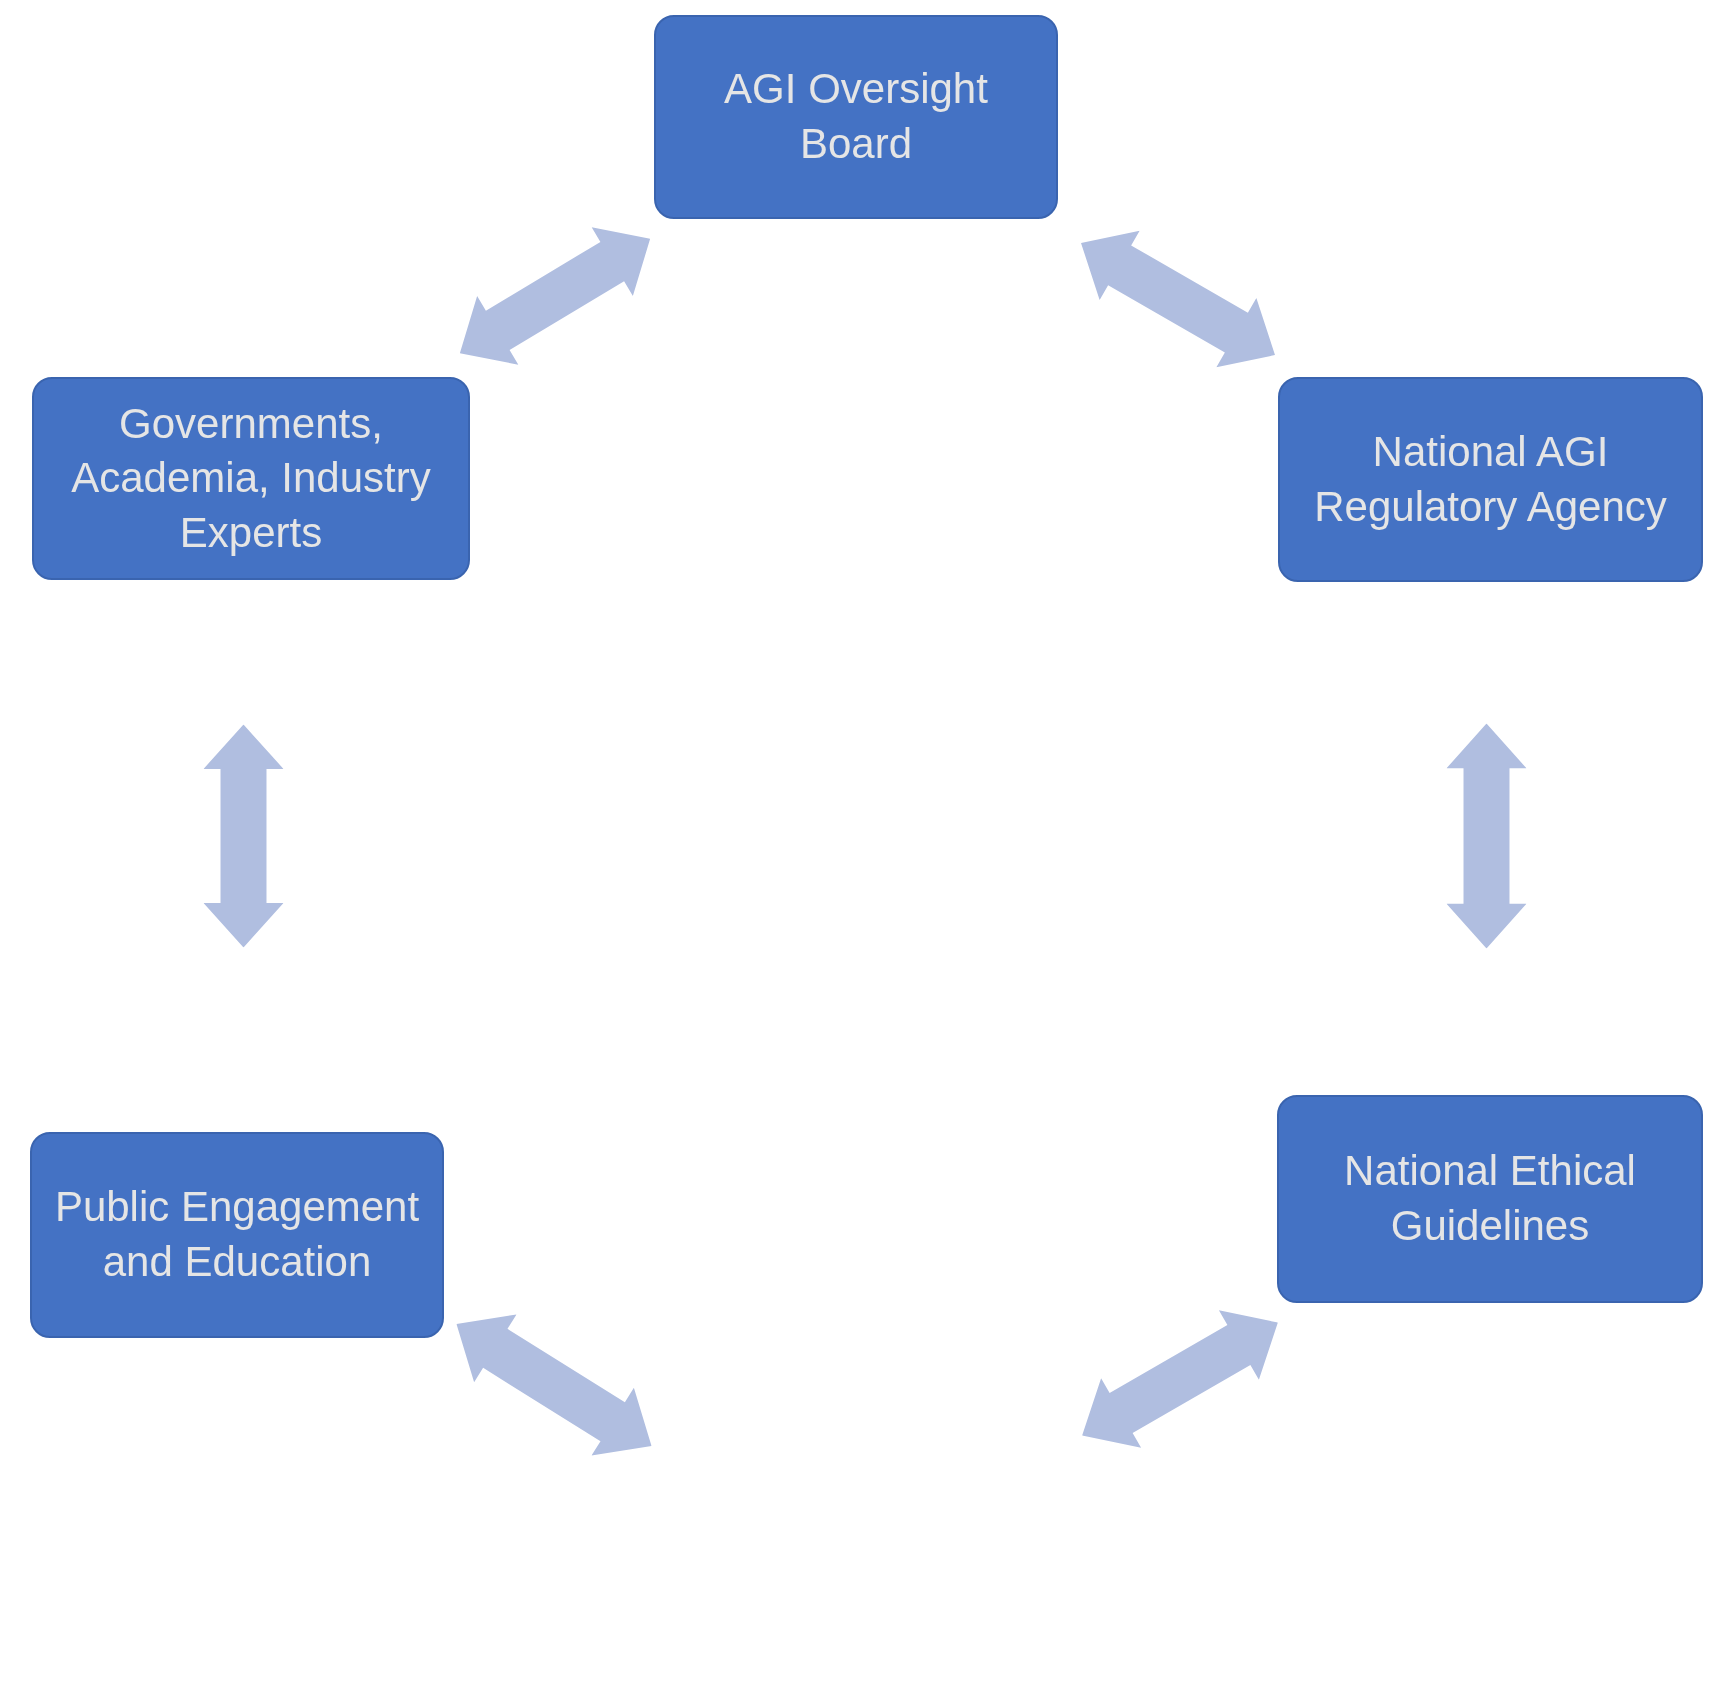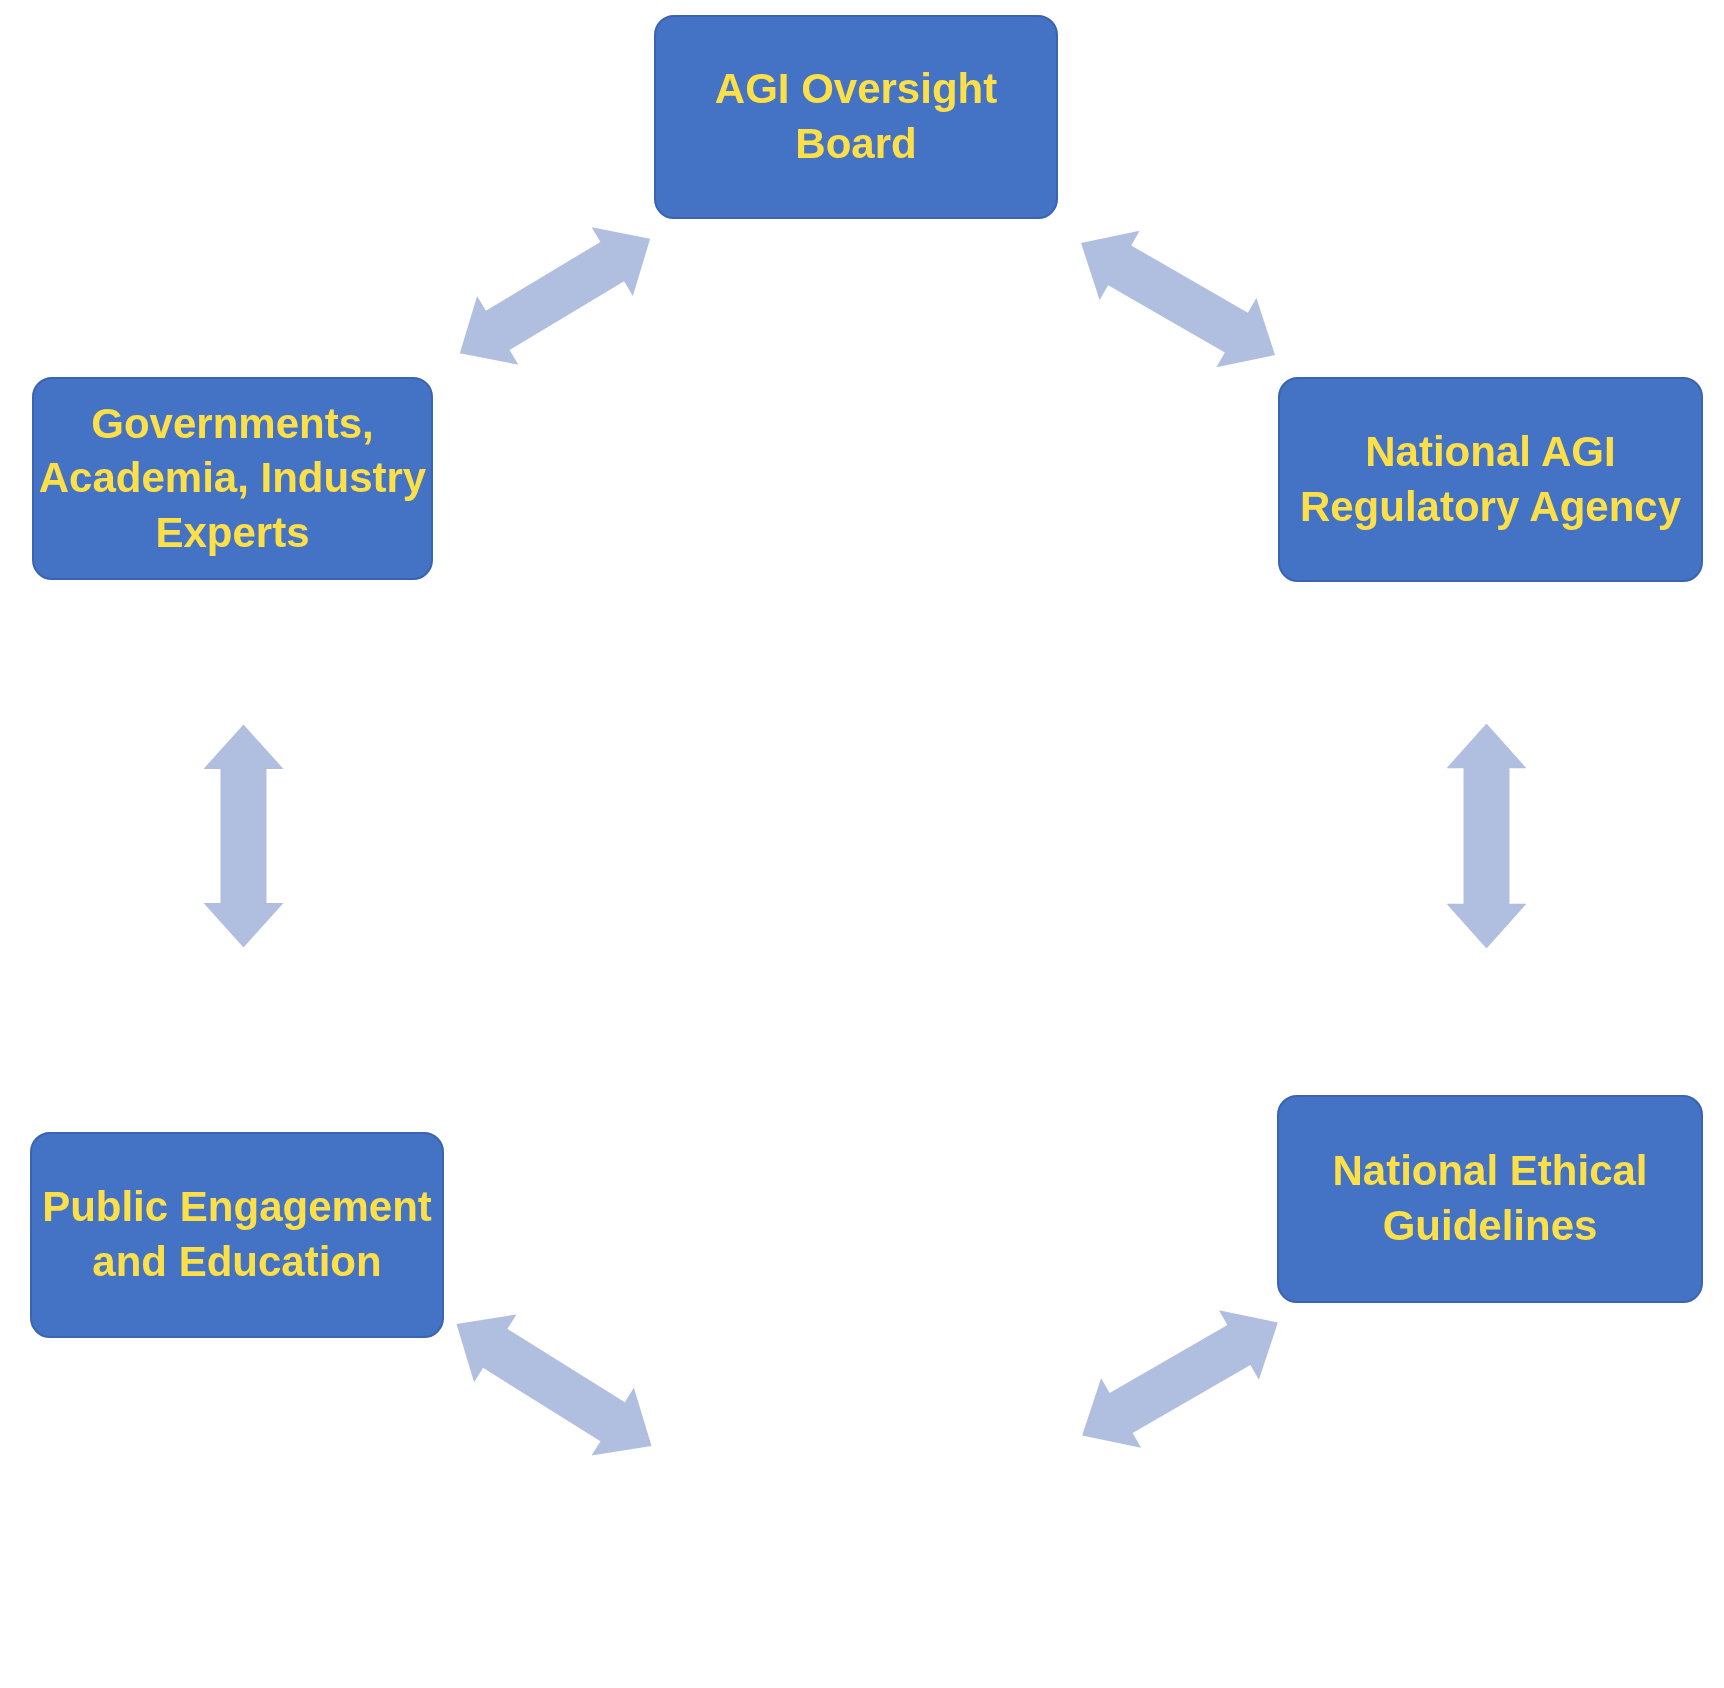--- a/index.html
+++ b/index.html
@@ -20,24 +20,24 @@
     background: #4472C4;
     border: 2px solid #3A64AF;
     border-radius: 20px;
     box-sizing: border-box;
     display: flex;
     align-items: center;
     justify-content: center;
     text-align: center;
   }
   .node-label {
-    color: #fde047;
+    color: #e5e5e5;
     font-size: 42px;
     line-height: 1.3;
-    font-weight: 700;
+    font-weight: 400;
     letter-spacing: 0px;
   }
   .arrow {
     position: absolute;
     height: 80px;
   }
   .arrow svg {
     display: block;
     width: 100%;
     height: 100%;
@@ -58,21 +58,21 @@
 
   <div class="node" style="left:1277px; top:1095px; width:426px; height:208px;">
     <span class="node-label">National Ethical<br>Guidelines</span>
   </div>
 
 
   <div class="node" style="left:30px; top:1132px; width:414px; height:206px;">
     <span class="node-label">Public Engagement<br>and Education</span>
   </div>
 
-  <div class="node" style="left:32px; top:377px; width:401px; height:203px;">
+  <div class="node" style="left:32px; top:377px; width:438px; height:203px;">
     <span class="node-label">Governments,<br>Academia, Industry<br>Experts</span>
   </div>
 
   <div class="arrow" style="left:444px; top:256px; width:222px; transform:rotate(-31deg);">
     <svg viewBox="0 0 226 80" preserveAspectRatio="none">
       <polygon points="0,40 45,0 45,17 181,17 181,0 226,40 181,80 181,63 45,63 45,80" fill="#B0BEE0"></polygon>
     </svg>
   </div>
 
   <div class="arrow" style="left:1066px; top:259px; width:224px; transform:rotate(30deg);">

